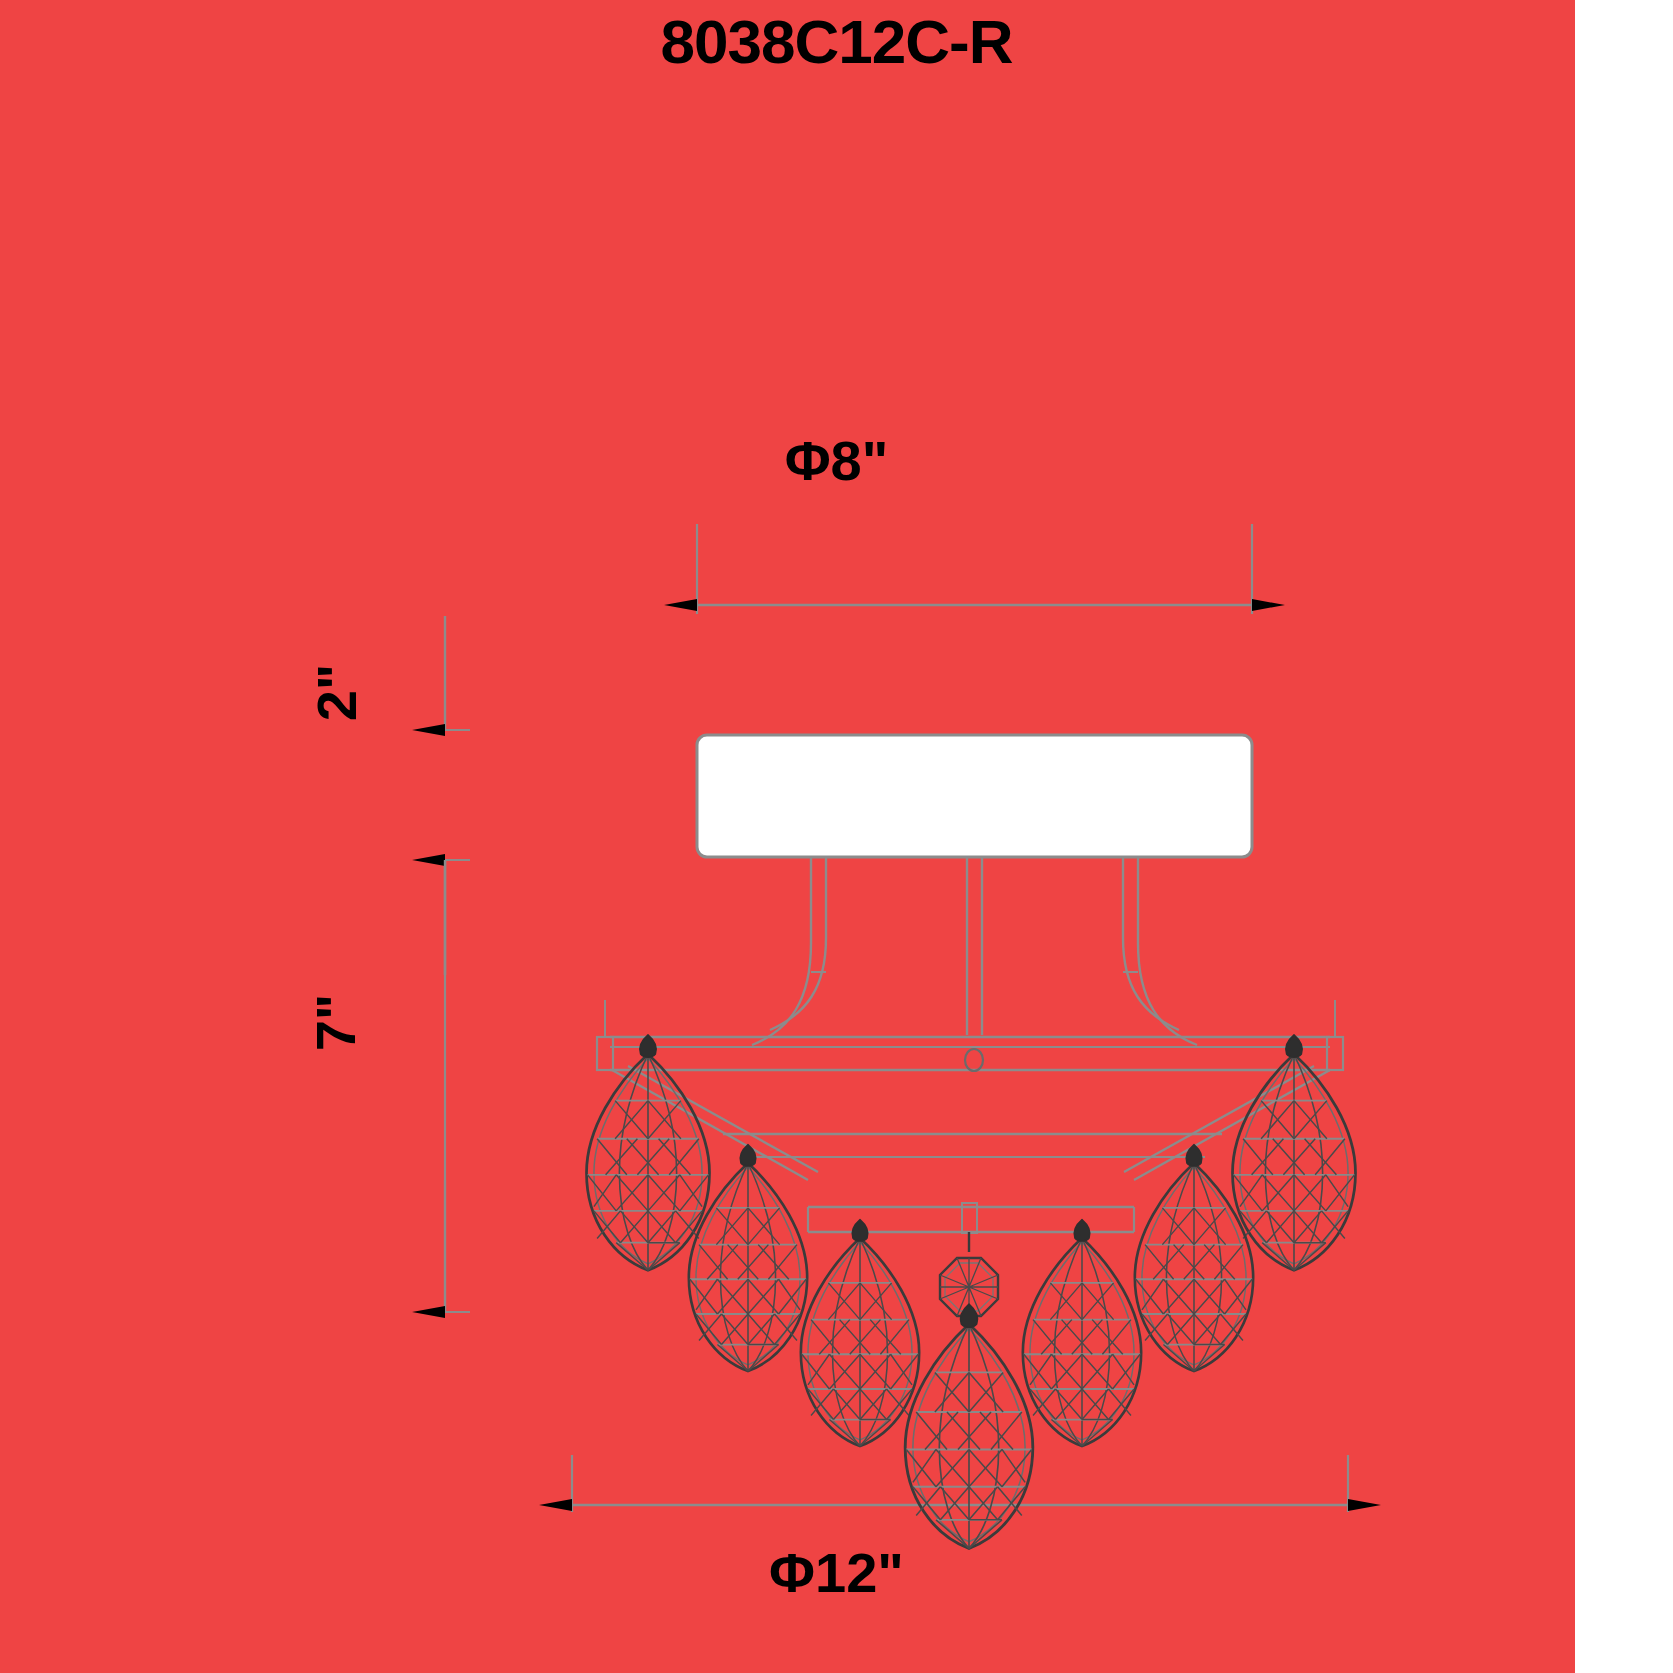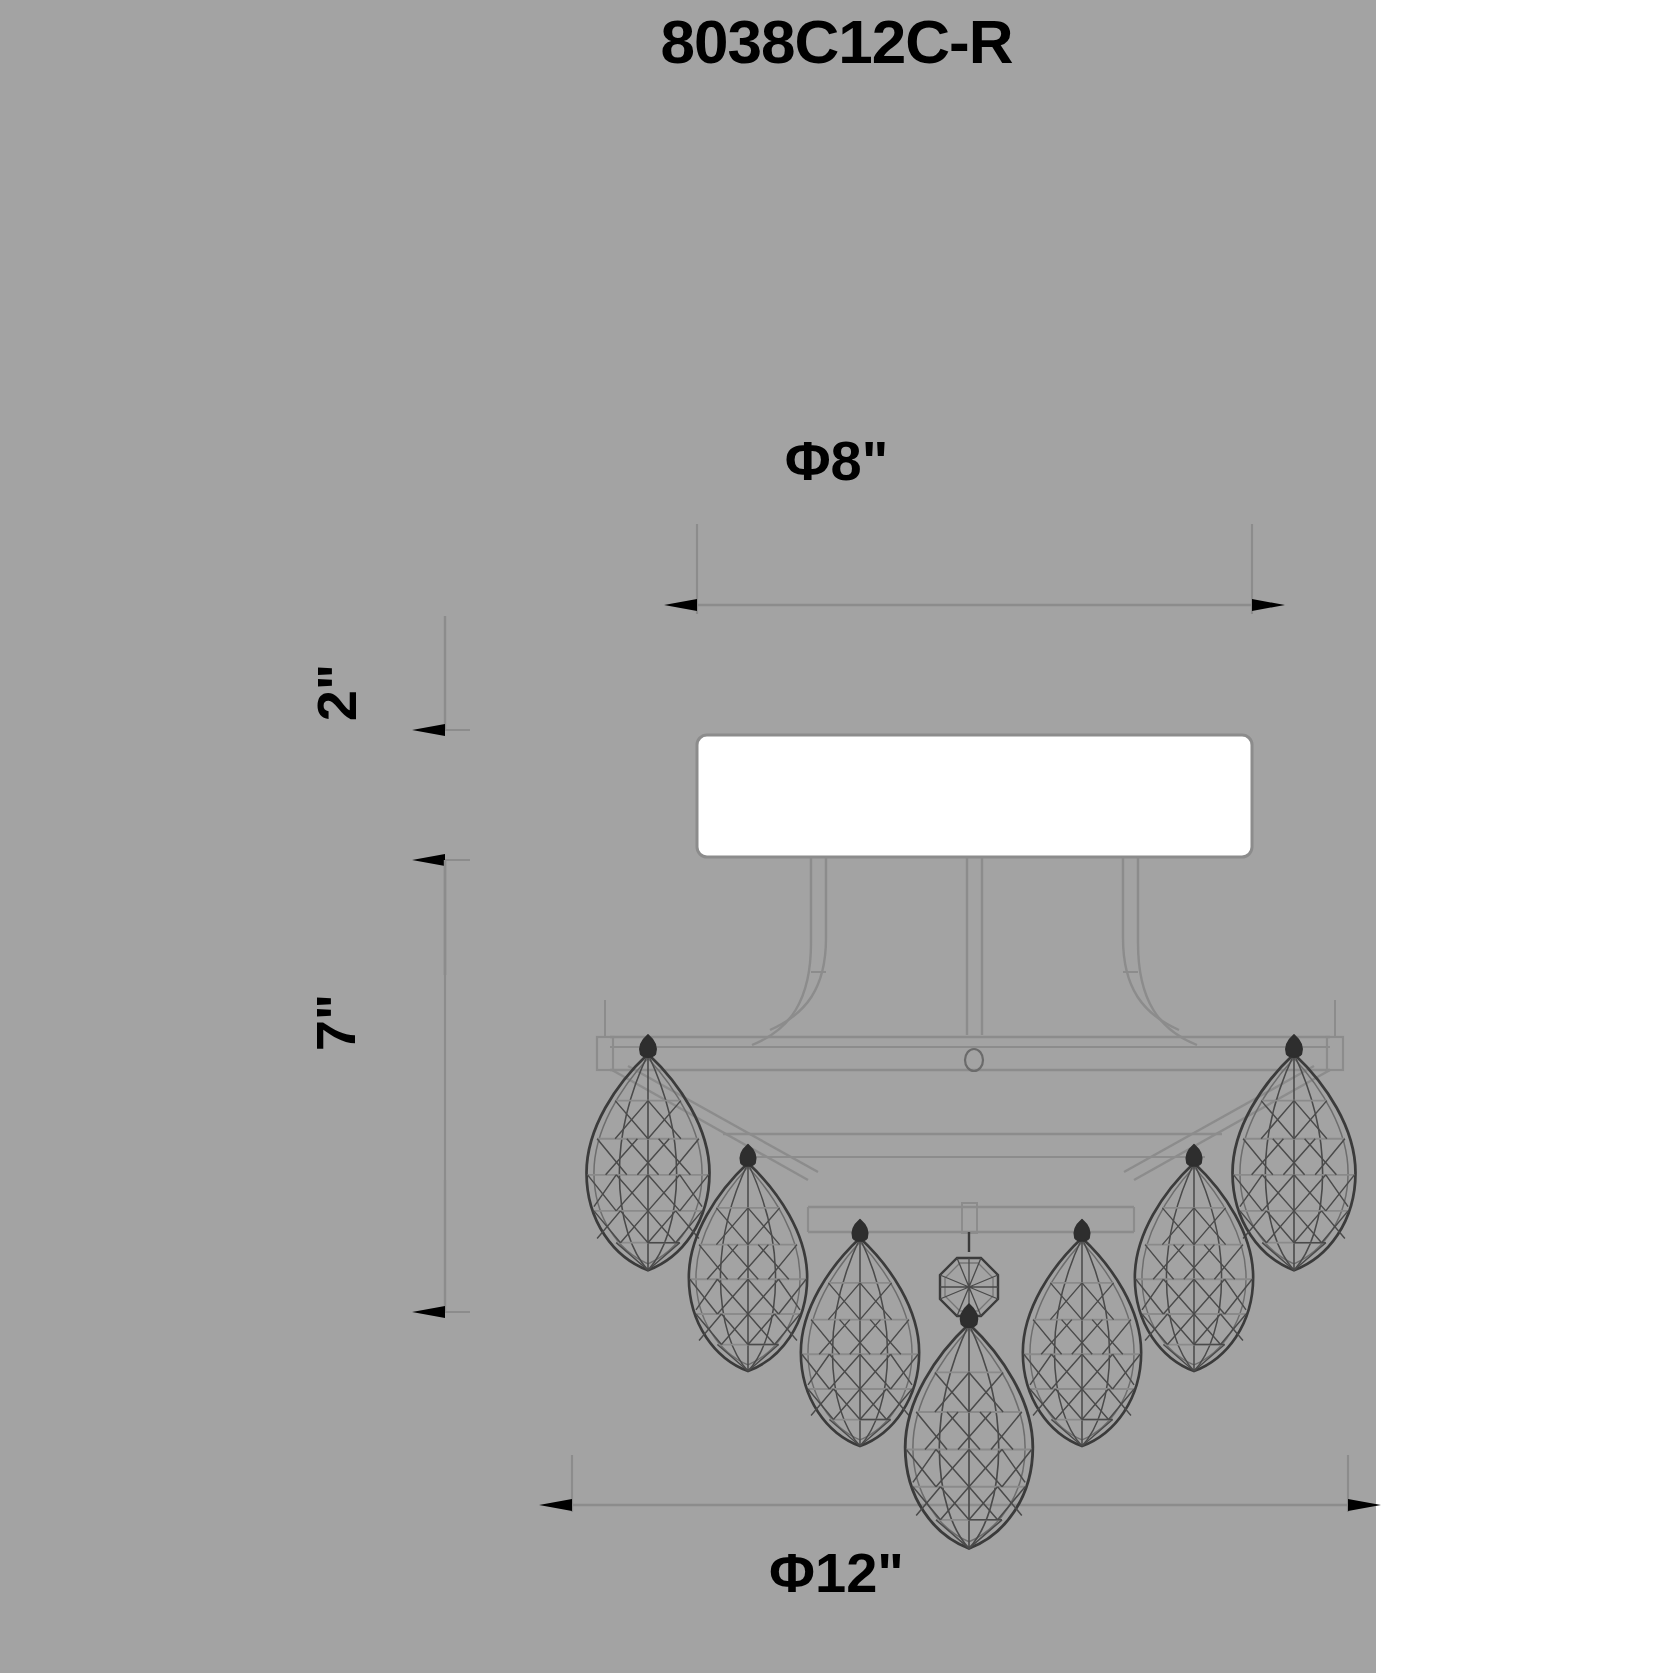--- a/index.html
+++ b/index.html
@@ -8,23 +8,23 @@
     background: #ffffff;
   }
   body {
     width: 1673px;
     height: 1673px;
     font-family: "Liberation Sans", sans-serif;
     overflow: hidden;
   }
   #sheet {
     position: relative;
-    width: 1376px;
+    width: 1575px;
     height: 1673px;
-    background: #a3a3a3;
+    background: #ef4444;
   }
   #product-title {
     position: absolute;
     left: 0;
     top: 6px;
     width: 1673px;
     text-align: center;
     font-family: "Liberation Sans", sans-serif;
     font-size: 62px;
     font-weight: 700;

